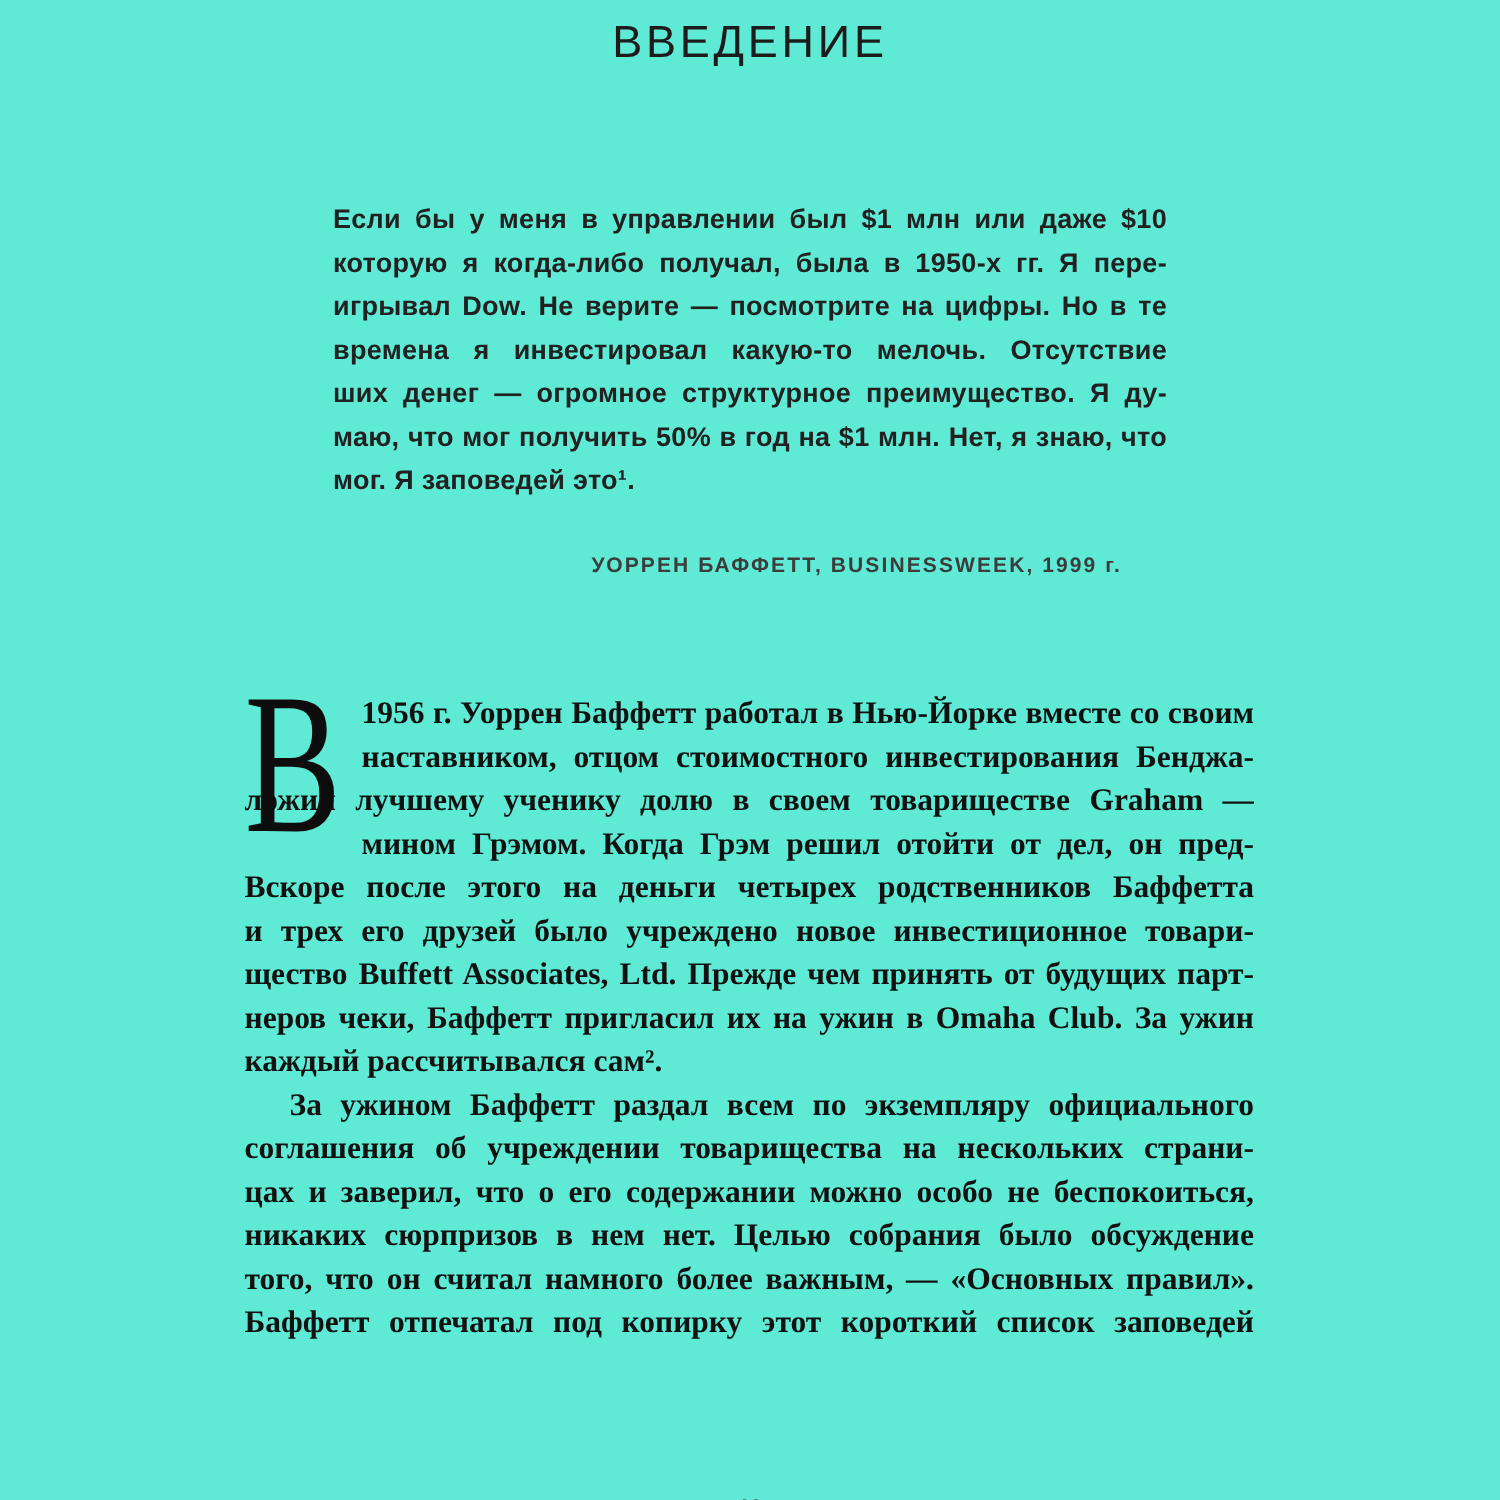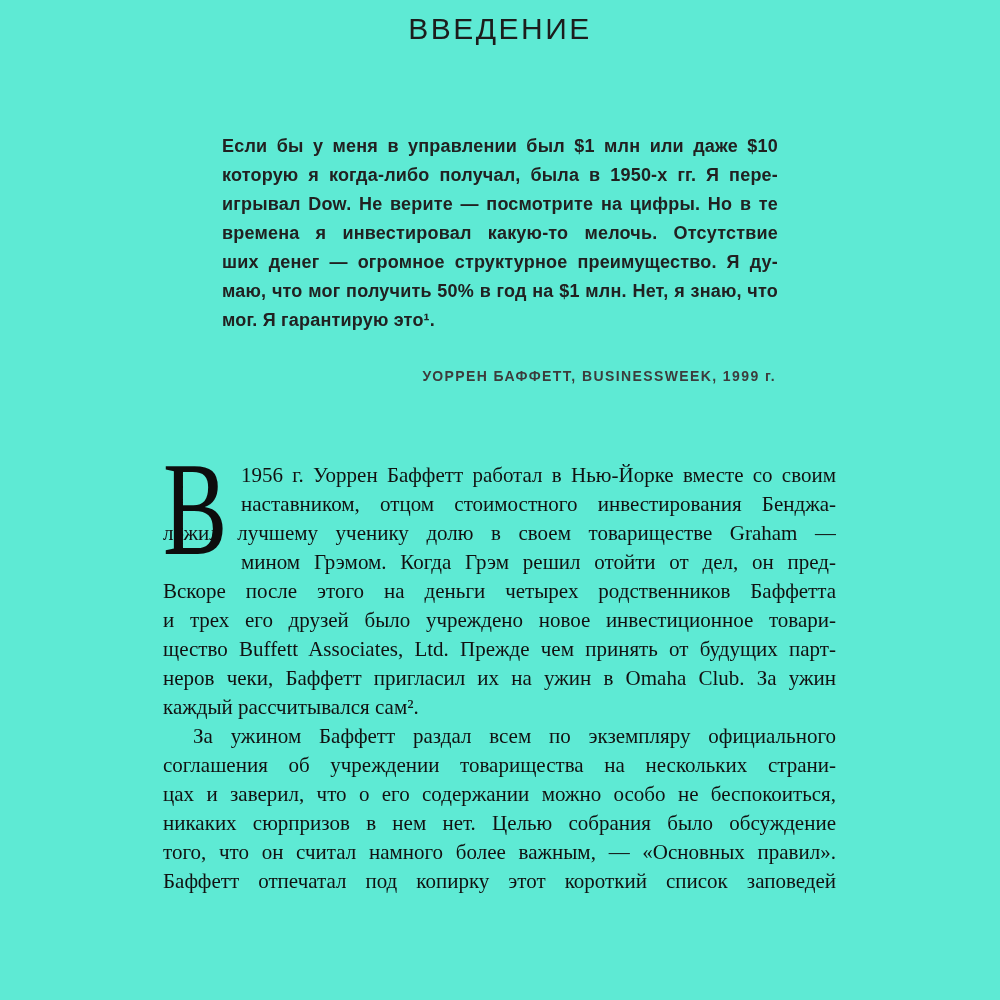--- a/index.html
+++ b/index.html
@@ -47,21 +47,21 @@
     overflow: hidden;
   }
   .epigraph .line.last {
     text-align: left;
     text-align-last: left;
   }
 
   .attribution {
     position: absolute;
     top: 367px;
-    left: 236px;
+    left: 208px;
     width: 556px;
     box-sizing: border-box;
     padding-right: 16px;
     text-align: right;
     font-family: "Liberation Sans", sans-serif;
     font-weight: 600;
     font-size: 14px;
     line-height: 18px;
     letter-spacing: 1.4px;
     color: #3c3c3c;
@@ -69,21 +69,21 @@
 
   
   .body-text {
     position: absolute;
     top: 461px;
     left: 163px;
     width: 673px;
   }
   .body-text .line {
     font-family: "Liberation Serif", serif;
-    font-weight: 400;
+    font-weight: 700;
     font-size: 21px;
     line-height: 29px;
     color: #111111;
     text-align: justify;
     text-align-last: justify;
     height: 29px;
     overflow: hidden;
   }
   .body-text .line.last {
     text-align: right;
@@ -125,21 +125,21 @@
 
   <div class="chapter-title">ВВЕДЕНИЕ</div>
 
   <div class="epigraph">
       <div class="line">Если бы у меня в управлении был $1 млн или даже $10 млн,</div>
       <div class="line">которую я когда-либо получал, была в 1950-х гг. Я пере-</div>
       <div class="line">игрывал Dow. Не верите — посмотрите на цифры. Но в те</div>
       <div class="line">времена я инвестировал какую-то мелочь. Отсутствие боль-</div>
       <div class="line">ших денег — огромное структурное преимущество. Я ду-</div>
       <div class="line">маю, что мог получить 50% в год на $1 млн. Нет, я знаю, что</div>
-      <div class="line last">мог. Я гарантирую это¹.</div>
+      <div class="line last">мог. Я заповедей это¹.</div>
     </div>
 
   <div class="attribution">УОРРЕН БАФФЕТТ, BUSINESSWEEK, 1999 г.</div>
 
   <div class="body-text">
     <span class="dropcap">В</span>
     <div>
         <div class="line beside-cap">1956 г. Уоррен Баффетт работал в Нью-Йорке вместе со своим</div>
         <div class="line beside-cap">наставником, отцом стоимостного инвестирования Бенджа-</div>
         <div class="line">ложил лучшему ученику долю в своем товариществе Graham —</div>

